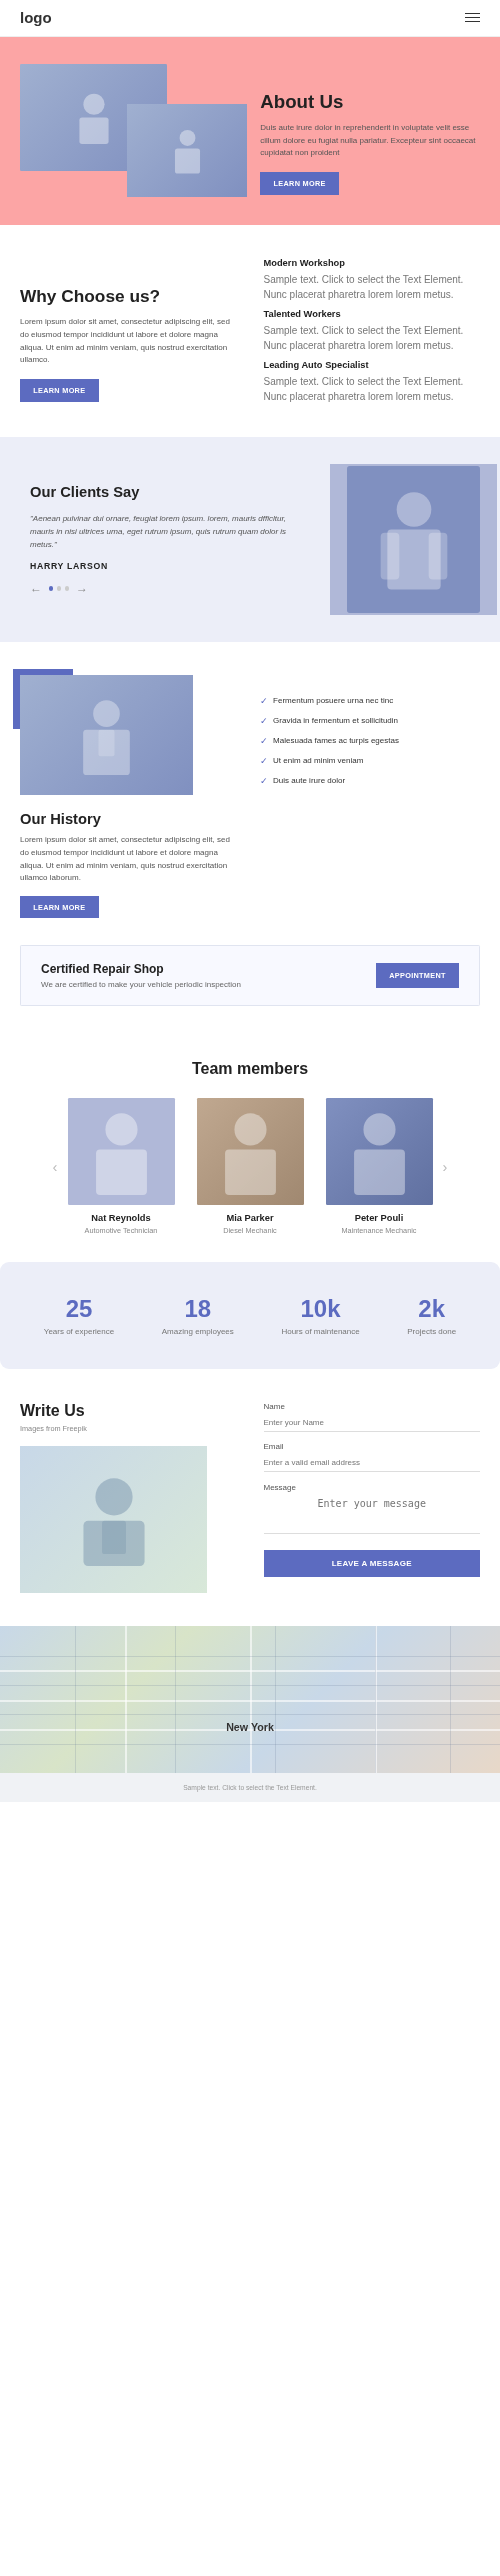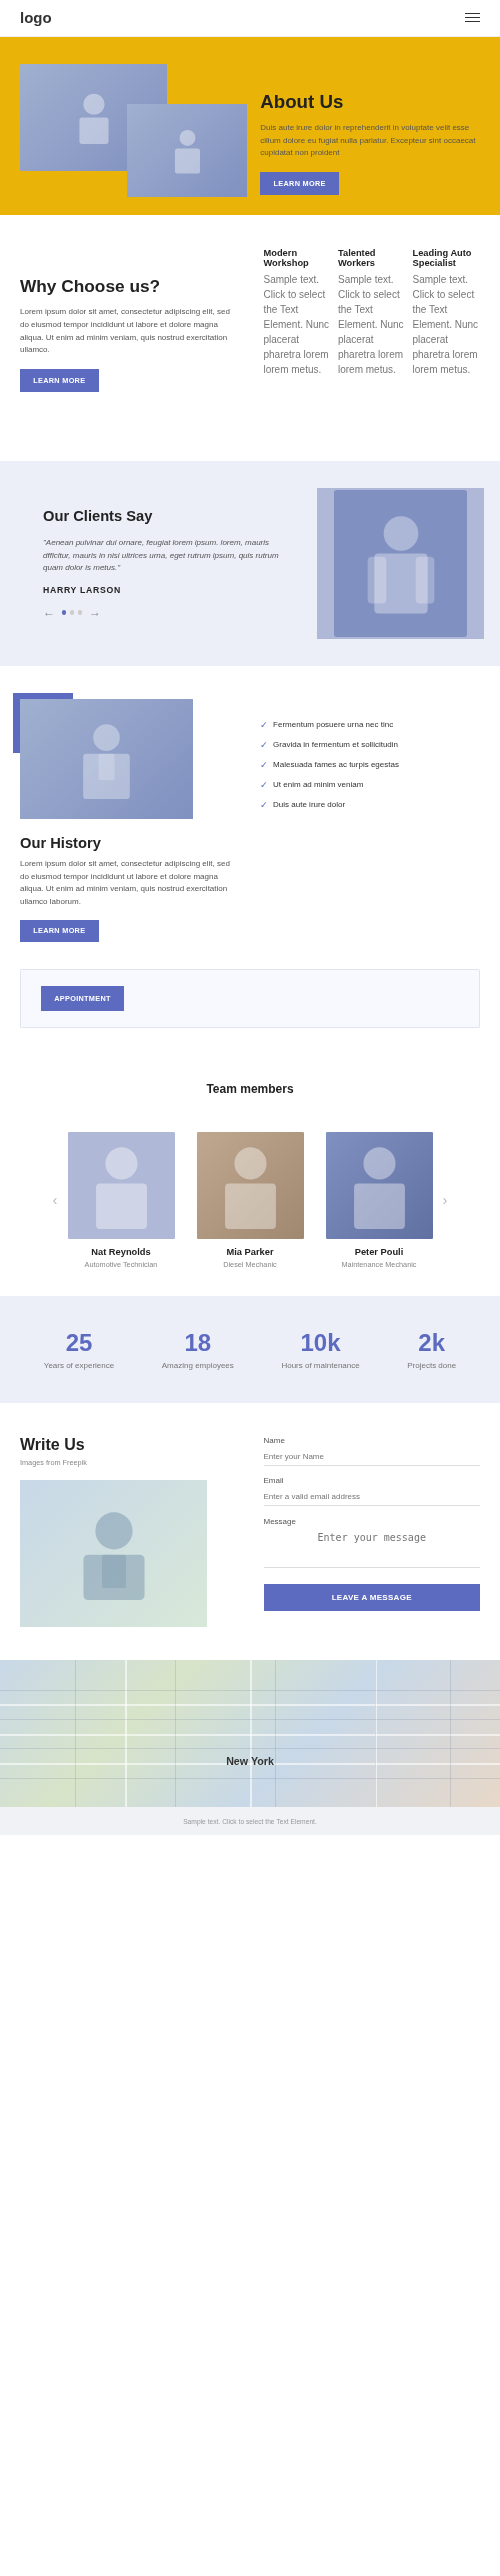--- a/index.html
+++ b/index.html
@@ -9,21 +9,21 @@
     .header {
       display: flex; justify-content: space-between; align-items: center;
       padding: 9.3px 20px; background: #fff; border-bottom: 0.7px solid #eee;
     }
     .logo { font-weight: bold; font-size: 15px; color: #333; }
     .hamburger { display: flex; flex-direction: column; gap: 2.7px; cursor: pointer; }
     .hamburger span { display: block; width: 14.7px; height: 1.3px; background: #333; }
 
     
     .about-section {
-      background: #eab308; padding: 27px 20px 20px; position: relative; overflow: hidden;
+      background: #fca5a5; padding: 27px 20px 30px; position: relative; overflow: hidden;
     }
     .about-inner { display: flex; align-items: flex-start; gap: 13.3px; }
     .about-images { position: relative; width: 227px; flex-shrink: 0; }
     .about-img-1 {
       width: 147px; height: 107px; background: #b0b8d8;
       border-radius: 1.3px; overflow: hidden;
       display: flex; align-items: center; justify-content: center;
     }
     .about-img-2 {
       width: 120px; height: 93px; background: #7a88b8;
@@ -37,27 +37,27 @@
       background: #5c6bc0; color: #fff; border: none; padding: 6.7px 13.3px;
       font-size: 7.3px; font-weight: 600; cursor: pointer; letter-spacing: 0.3px;
       text-transform: uppercase;
     }
 
     
     .why-section { display: flex; padding: 33px 20px; gap: 27px; background: #fff; }
     .why-left { flex: 1; margin-top: 28px; }
     .why-left h2 { font-size: 17.3px; font-weight: 700; margin-bottom: 9.3px; color: #222; }
     .why-left p { font-size: 8px; color: #555; line-height: 1.6; margin-bottom: 12px; }
-    .why-right { flex: 1; display: flex; flex-direction: row; gap: 7px; }
+    .why-right { flex: 1; display: flex; flex-direction: column; gap: 7px; }
     .why-item h4 { font-size: 9.3px; font-weight: 700; color: #222; margin-bottom: 4px; }
     .why-item p { font-size: 10px; color: #777; line-height: 1.5; }
 
     
     .clients-section {
-      background: #eceef8; padding: 27px 16px; display: flex; align-items: stretch; margin-top: 36px;
+      background: #eceef8; padding: 27px 3px; display: flex; align-items: stretch;
     }
     .clients-left { flex: 1; padding: 20px 27px; }
     .clients-left h2 { font-size: 14.7px; font-weight: 700; margin-bottom: 13.3px; color: #222; }
     .quote-text { font-size: 8px; color: #555; line-height: 1.6; font-style: italic; margin-bottom: 9.3px; }
     .quote-author { font-size: 8.7px; font-weight: 700; color: #222; letter-spacing: 0.7px; text-transform: uppercase; }
     .carousel-nav { display: flex; align-items: center; gap: 6.7px; margin-top: 10.7px; }
     .carousel-arrow { cursor: pointer; font-size: 12px; color: #888; }
     .carousel-dots { display: flex; gap: 3.3px; }
     .dot { width: 4.7px; height: 4.7px; border-radius: 50%; background: #5c6bc0; }
     .dot.inactive { background: #ccc; }
@@ -80,36 +80,36 @@
     .certified-text h3 { font-size: 12px; font-weight: 700; color: #222; margin-bottom: 4px; }
     .certified-text p { font-size: 8px; color: #666; }
     .btn-appointment {
       background: #5c6bc0; color: #fff; border: none; padding: 8px 13.3px;
       font-size: 7.3px; font-weight: 600; cursor: pointer; letter-spacing: 0.3px;
       text-transform: uppercase; white-space: nowrap;
     }
 
     
     .team-section { padding: 27px 20px; background: #fff; }
-    .team-section h2 { text-align: center; font-size: 12px; font-weight: 700; color: #222; margin-bottom: 36px; }
+    .team-section h2 { text-align: center; font-size: 16px; font-weight: 700; color: #222; margin-bottom: 20px; }
     .team-grid { display: flex; gap: 22px; justify-content: center; align-items: center; }
     .team-card { text-align: center; flex: 1; max-width: 120px; }
     .team-photo {
       width: 107px; height: 107px; background: #b0b8d8; margin: 0 auto 8px;
       border-radius: 1.3px; display: flex; align-items: center; justify-content: center;
       overflow: hidden;
     }
     .team-name { font-size: 9.3px; font-weight: 700; color: #222; margin-bottom: 2.7px; }
     .team-role { font-size: 7.3px; color: #888; }
     .team-nav-arrow { cursor: pointer; font-size: 14.7px; color: #bbb; padding: 0 3.3px; }
 
     
     .stats-section {
       background: #eceef8; padding: 33px 20px; display: flex;
-      justify-content: space-around; align-items: flex-start;
+      justify-content: space-around; align-items: flex-start; border-radius: 9px;
     }
     .stat-item { text-align: center; }
     .stat-number { font-size: 24px; font-weight: 700; color: #5c6bc0; margin-bottom: 4px; }
     .stat-label { font-size: 8px; color: #777; }
 
     
     .write-section { padding: 33px 20px; background: #fff; display: flex; gap: 27px; }
     .write-left { flex: 1; }
     .write-left h2 { font-size: 16px; font-weight: 700; color: #222; margin-bottom: 4px; }
     .write-left p { font-size: 7.3px; color: #888; margin-bottom: 13.3px; }
@@ -284,20 +284,24 @@
       <span class="check-text">Ut enim ad minim veniam</span>
     </div>
     <div class="check-item">
       <span class="check-mark">✓</span>
       <span class="check-text">Duis aute irure dolor</span>
     </div>
   </div>
 </section>
 
 <div class="certified-section">
+  <div class="certified-text">
+    <h3>Certified Repair Shop</h3>
+    <p>We are certified to make your vehicle periodic inspection</p>
+  </div>
   <button class="btn-appointment">APPOINTMENT</button>
 </div>
 
 <section class="team-section">
   <h2>Team members</h2>
   <div style="display: flex; align-items: center; justify-content: center; gap: 6.7px;">
     <span class="team-nav-arrow">‹</span>
     <div class="team-grid">
       <div class="team-card">
         <div class="team-photo">

